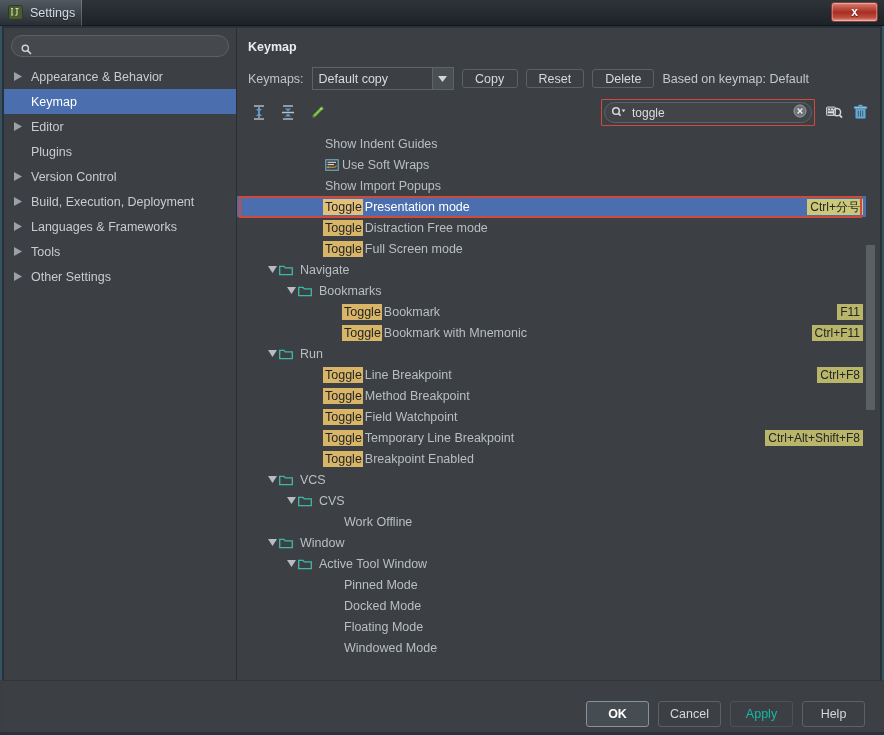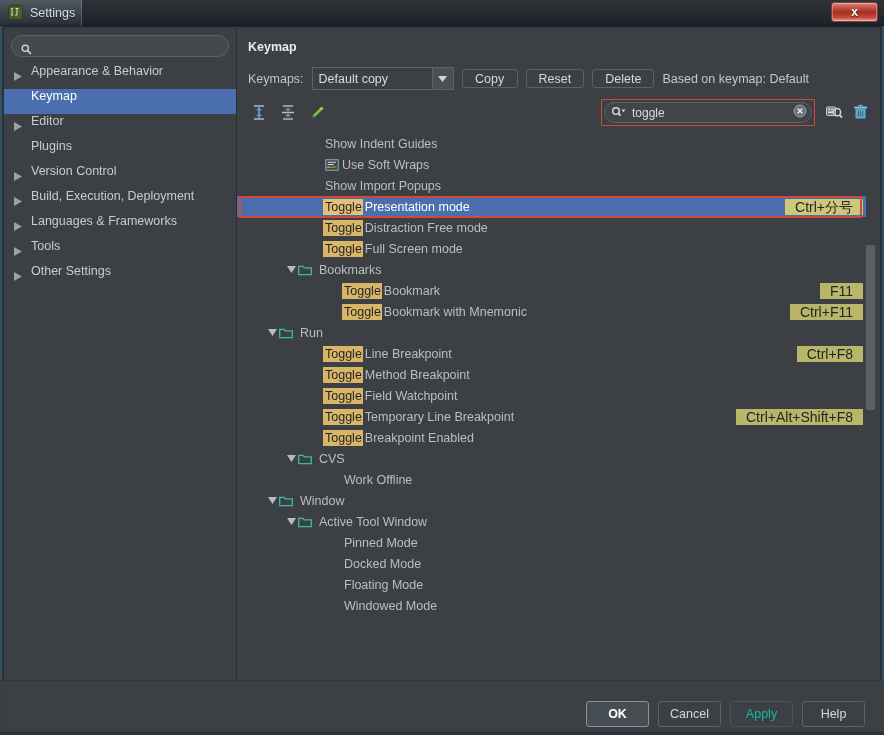--- a/index.html
+++ b/index.html
@@ -79,21 +79,21 @@
     cursor: text;
   }
   #side-search input {
     background: transparent; border: none; outline: none;
     color: #d6d9dc; font-size: 12px; width: 100%;
     font-family: "Liberation Sans", sans-serif;
   }
   .mag { width: 11px; height: 11px; flex: none; display: block; }
   #side-list { flex: 1; overflow: hidden; padding-top: 1px; }
   .side-item {
-    height: 25px; display: flex; 
+    height: 25px; display: flex; align-items: center;
     padding-left: 10px; gap: 8px; cursor: pointer;
     font-size: 12.5px; color: #c8ccd0;
     font-family: "Liberation Sans", sans-serif;
   }
   .side-item.selected { background: #4b6eaf; color: #ffffff; }
   .side-item .tri { width: 9px; flex: none; display: flex; align-items: center; }
   .side-item .tri svg { display: block; }
   .side-item .lbl { white-space: nowrap; }
 
   
@@ -191,22 +191,22 @@
   .row .fico { width: 15px; flex: none; margin-right: 4px; display: flex; align-items: center; }
   .row .nodeico { width: 17px; flex: none; display: flex; align-items: center; justify-content: center; }
   .hit {
     background: #d9b567; color: #1f2226; padding: 1px 1px 1px 2px;
     font-family: "Liberation Sans", sans-serif;
   }
   .row.sel .hit { background: #e4c179; color: #1f2226; }
   .txtafter { padding-left: 2px; }
   .shortcut {
     position: absolute; right: 3px;
-    background: #b9b569; color: #23262a; font-size: 14px;
-    padding: 0 10px; line-height: 16px;
+    background: #b9b569; color: #23262a; font-size: 12px;
+    padding: 0 3px; line-height: 16px;
     font-family: "Liberation Sans", sans-serif;
   }
   .row.sel .shortcut { background: #ccc878; }
 
   
   #tree-track {
     position: absolute; right: 2px; top: 0; bottom: 0; width: 12px;
     background: #3c4044;
   }
   #tree-thumb {
@@ -468,20 +468,34 @@
               <span style="width: 86px; flex: 0 0 auto;"></span>
               <span class="hit">Toggle</span>
               <span class="txtafter">Distraction Free mode</span>
             </div>
             <div class="row">
               <span style="width: 86px; flex: 0 0 auto;"></span>
               <span class="hit">Toggle</span>
               <span class="txtafter">Full Screen mode</span>
             </div>
             <div class="row">
+              <span style="width: 29px; flex: 0 0 auto;"></span>
+              <span class="exp">
+                <svg width="9" height="7" viewBox="0 0 9 7">
+                  <polygon points="0,0 9,0 4.5,7" fill="#b6bcc1"></polygon>
+                </svg>
+              </span>
+              <span class="fico">
+                <svg width="14" height="12" viewBox="0 0 14 12">
+                  <path d="M0.7 2.4 L5 2.4 L6.2 3.8 L13.3 3.8 L13.3 10.6 L0.7 10.6 Z" fill="none" stroke="#3fb9a6" stroke-width="1.3"></path>
+                </svg>
+              </span>
+              <span class="txtafter">Navigate</span>
+            </div>
+            <div class="row">
               <span style="width: 48px; flex: 0 0 auto;"></span>
               <span class="exp">
                 <svg width="9" height="7" viewBox="0 0 9 7">
                   <polygon points="0,0 9,0 4.5,7" fill="#b6bcc1"></polygon>
                 </svg>
               </span>
               <span class="fico">
                 <svg width="14" height="12" viewBox="0 0 14 12">
                   <path d="M0.7 2.4 L5 2.4 L6.2 3.8 L13.3 3.8 L13.3 10.6 L0.7 10.6 Z" fill="none" stroke="#3fb9a6" stroke-width="1.3"></path>
                 </svg>
@@ -533,20 +547,34 @@
             <div class="row">
               <span style="width: 86px; flex: 0 0 auto;"></span>
               <span class="hit">Toggle</span>
               <span class="txtafter">Temporary Line Breakpoint</span>
               <span class="shortcut">Ctrl+Alt+Shift+F8</span>
             </div>
             <div class="row">
               <span style="width: 86px; flex: 0 0 auto;"></span>
               <span class="hit">Toggle</span>
               <span class="txtafter">Breakpoint Enabled</span>
+            </div>
+            <div class="row">
+              <span style="width: 29px; flex: 0 0 auto;"></span>
+              <span class="exp">
+                <svg width="9" height="7" viewBox="0 0 9 7">
+                  <polygon points="0,0 9,0 4.5,7" fill="#b6bcc1"></polygon>
+                </svg>
+              </span>
+              <span class="fico">
+                <svg width="14" height="12" viewBox="0 0 14 12">
+                  <path d="M0.7 2.4 L5 2.4 L6.2 3.8 L13.3 3.8 L13.3 10.6 L0.7 10.6 Z" fill="none" stroke="#3fb9a6" stroke-width="1.3"></path>
+                </svg>
+              </span>
+              <span class="txtafter">VCS</span>
             </div>
             <div class="row">
               <span style="width: 48px; flex: 0 0 auto;"></span>
               <span class="exp">
                 <svg width="9" height="7" viewBox="0 0 9 7">
                   <polygon points="0,0 9,0 4.5,7" fill="#b6bcc1"></polygon>
                 </svg>
               </span>
               <span class="fico">
                 <svg width="14" height="12" viewBox="0 0 14 12">

